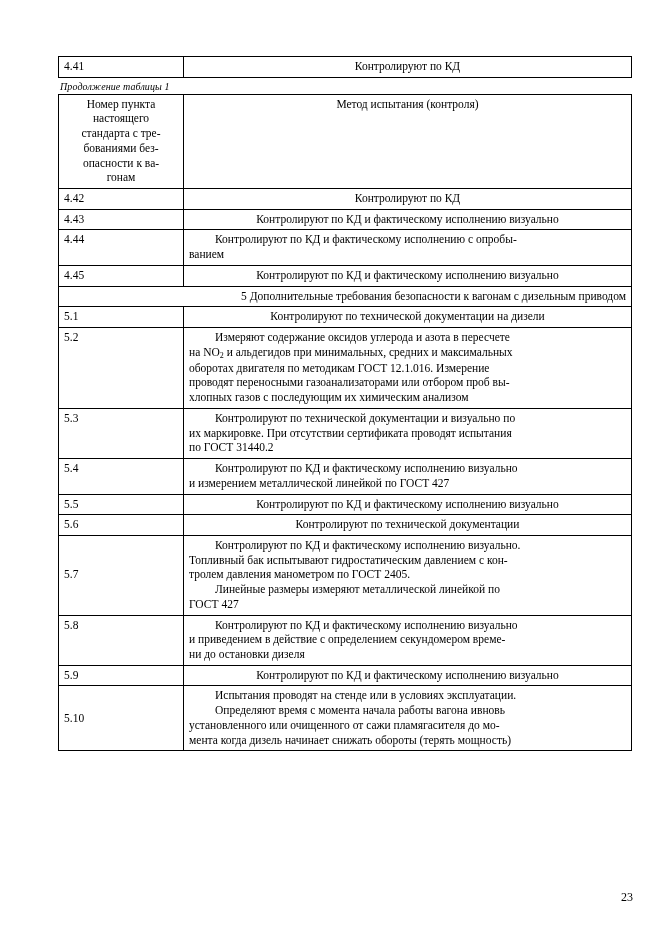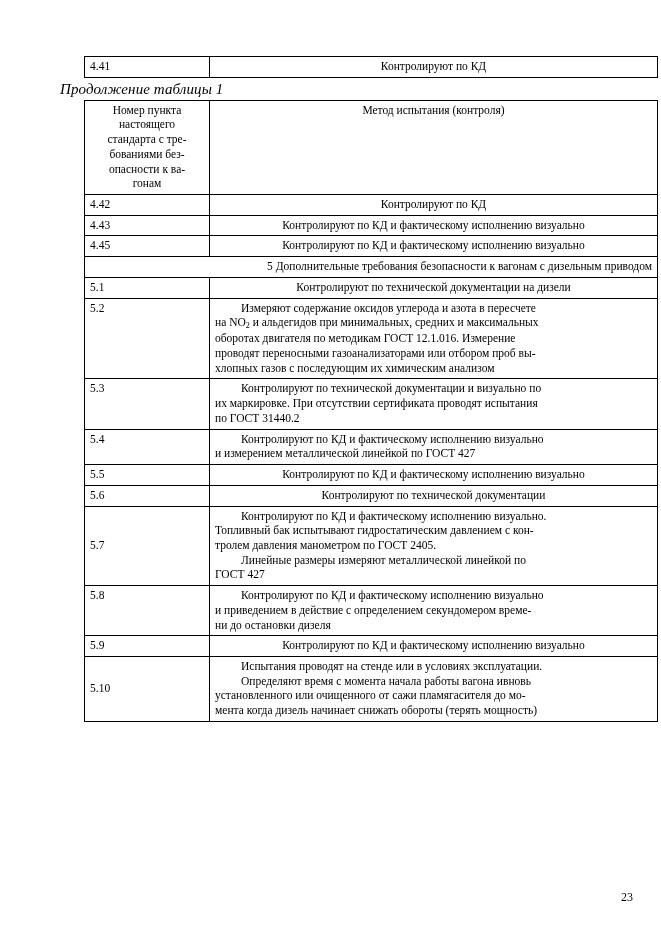--- a/index.html
+++ b/index.html
@@ -18,35 +18,34 @@
     position: relative;
     width: 661px;
     height: 935px;
     box-sizing: border-box;
     padding: 56px 28px 0 58px;
   }
   table.doc {
     border-collapse: collapse;
     width: 573px;
     table-layout: fixed;
-    margin-left: 26px;
   }
   table.doc td {
     border: 1px solid #000000;
     vertical-align: top;
     font-size: 11.5px;
     line-height: 1.28;
     padding: 2px 5px 3px 5px;
   }
   .col-num { width: 125px; }
   .col-method { width: 448px; }
 
   .cont-label {
     font-style: italic;
-    font-size: 15px;
+    font-size: 10px;
     margin: 3px 0 2px 2px;
     letter-spacing: 0.1px;
   }
   .hdr-num {
     text-align: center;
     font-size: 11.5px;
     line-height: 1.34;
     padding-top: 4px;
     padding-bottom: 4px;
   }
@@ -136,20 +135,27 @@
         </td>
       </tr>
 
       <tr>
         <td class="num-cell">4.43</td>
         <td>
           <div class="center-line">Контролируют по КД и фактическому исполнению визуально</div>
         </td>
       </tr>
 
+      <tr>
+        <td class="num-cell">4.44</td>
+        <td>
+          <div class="indent">Контролируют по КД и фактическому исполнению с опробы-</div>
+          <div>ванием</div>
+        </td>
+      </tr>
 
       <tr>
         <td class="num-cell">4.45</td>
         <td>
           <div class="center-line">Контролируют по КД и фактическому исполнению визуально</div>
         </td>
       </tr>
 
       <tr class="section-row">
         <td colspan="2">5 Дополнительные требования безопасности к вагонам с дизельным приводом</td>

